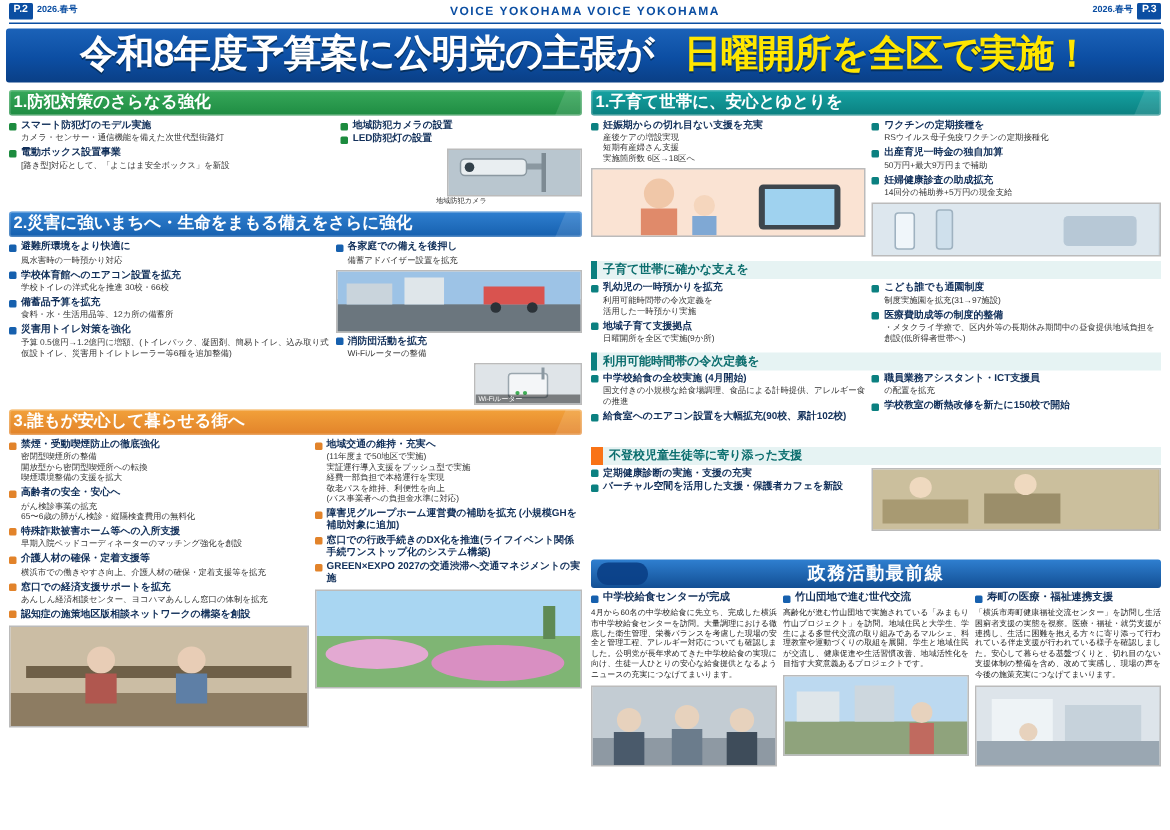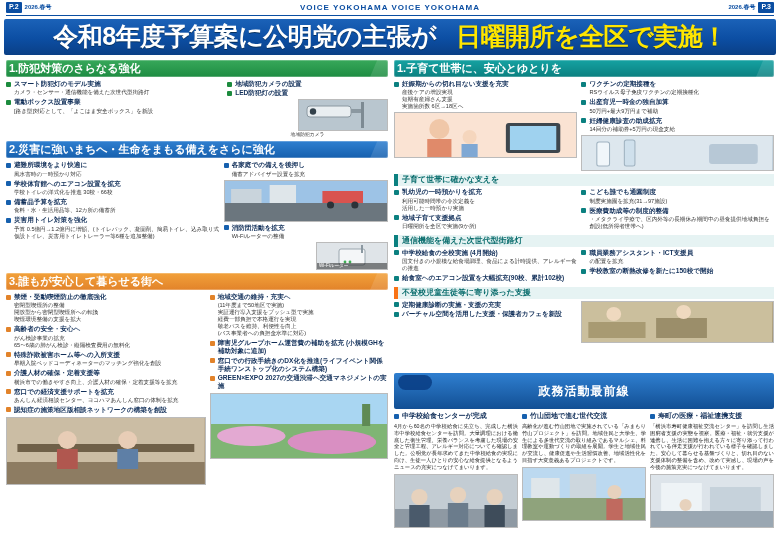--- a/index.html
+++ b/index.html
@@ -78,21 +78,21 @@
   .p-baby{background:linear-gradient(160deg,#f3d9c8,#e2b39a 60%,#c28a72);}
   .p-vax{background:linear-gradient(160deg,#e8f0f6,#b6c8d6 60%,#8ea4b5);}
   .p-class{background:linear-gradient(160deg,#d9cfa9,#a8966f 60%,#6f6348);}
   .p-meet{background:linear-gradient(160deg,#c2c9cf,#8892a0 60%,#5a646f);}
   .p-hosp{background:linear-gradient(160deg,#e3e9ee,#aebbc6 60%,#7d8b97);}
   .p-takeyama{background:linear-gradient(180deg,#bcd9f0 0%,#a9c4a0 60%,#7b8d6e 100%);}
 
   
   .feat{position:absolute;left:394px;top:373px;width:380px;}
   .featbar{
-    position:relative;height:36px;border-radius:2px;
+    position:relative;height:19px;border-radius:2px;
     background:linear-gradient(180deg,#2f7fd0 0%,#124f94 100%);
     display:flex;align-items:center;justify-content:center;
     color:#fff;font-weight:bold;font-size:12px;letter-spacing:1px;
   }
   .featbar .blob{position:absolute;left:4px;top:2px;width:34px;height:15px;background:#0a3f86;
     border-radius:8px;opacity:.9;}
   .featcols{display:flex;gap:4px;margin-top:3px;}
   .featcol{flex:1;}
   .fhead{font-size:7px;font-weight:bold;color:#12305a;display:flex;align-items:flex-start;margin-bottom:2px;}
   .fhead .sq{width:5px;height:5px;min-width:5px;margin:1.5px 3px 0 0;background:#1660ae;border-radius:1px;}
@@ -381,21 +381,21 @@
           </div>
         <div class="sub">制度実施園を拡充(31→97施設)</div>
         <div class="bl teal">
             <span class="sq"></span>
             <span class="tx">医療費助成等の制度的整備</span>
           </div>
         <div class="sub">・メタクライ学療で、区内外等の長期休み期間中の昼食提供地域負担を創設(低所得者世帯へ)</div>
       </div>
     </div>
 
-    <div style="background:#e6f3f3;border-left:4px solid #0b8080;padding:1px 4px;margin:3px 0 2px;font-weight:bold;font-size:8px;color:#0b6e6e;">通信機能を備えた次世代型街路灯</div>
+    <div style="background:#e6f3f3;border-left:4px solid #0b8080;padding:1px 4px;margin:3px 0 2px;font-weight:bold;font-size:8px;color:#0b6e6e;">利用可能時間帯の令次定義を</div>
     <div style="display:flex;gap:4px;">
       <div style="flex:1;">
         <div class="bl teal">
             <span class="sq"></span>
             <span class="tx">中学校給食の全校実施 (4月開始)</span>
           </div>
         <div class="sub">国文付きの小規模な給食場調理、食品による計時提供、アレルギー食の推進</div>
         <div class="bl teal">
             <span class="sq"></span>
             <span class="tx">給食室へのエアコン設置を大幅拡充(90校、累計102校)</span>
@@ -407,21 +407,21 @@
             <span class="tx">職員業務アシスタント・ICT支援員</span>
           </div>
         <div class="sub">の配置を拡充</div>
         <div class="bl teal">
             <span class="sq"></span>
             <span class="tx">学校教室の断熱改修を新たに150校で開始</span>
           </div>
       </div>
     </div>
 
-    <div style="background:#e6f3f3;border-left:4px solid #f97316;padding:1px 4px;margin:3px 0 2px;font-weight:bold;font-size:8px;color:#0b6e6e;">不登校児童生徒等に寄り添った支援</div>
+    <div style="background:#e6f3f3;border-left:8px solid #f97316;padding:1px 4px;margin:14px 0 2px;font-weight:bold;font-size:8px;color:#0b6e6e;">不登校児童生徒等に寄り添った支援</div>
     <div style="display:flex;gap:4px;">
       <div style="flex:1;">
         <div class="bl teal">
             <span class="sq"></span>
             <span class="tx">定期健康診断の実施・支援の充実</span>
           </div>
         <div class="bl teal">
             <span class="sq"></span>
             <span class="tx">バーチャル空間を活用した支援・保護者カフェを新設</span>
           </div>

